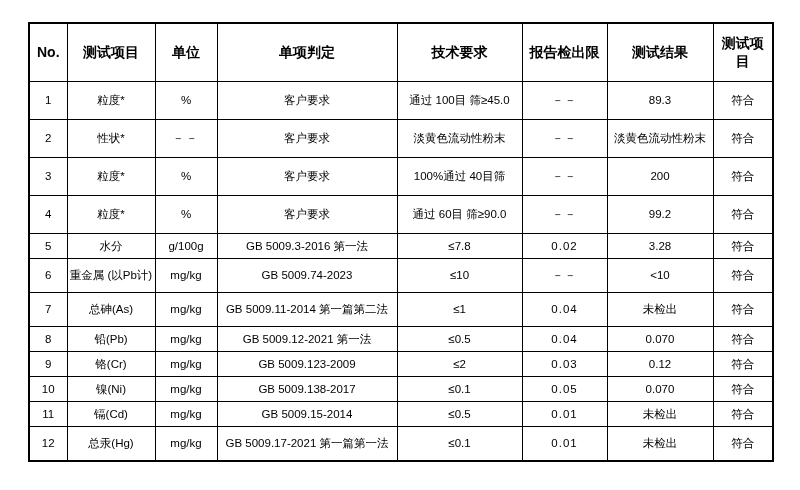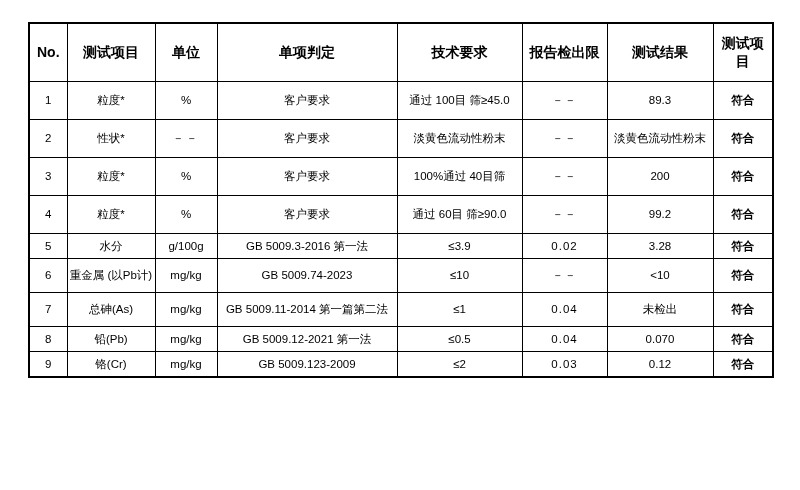--- a/index.html
+++ b/index.html
@@ -48,21 +48,21 @@
   col.c-item   { width: 88px; }
   col.c-unit   { width: 62px; }
   col.c-method { width: 180px; }
   col.c-req    { width: 125px; }
   col.c-limit  { width: 85px; }
   col.c-result { width: 106px; }
   col.c-judge  { width: 60px; }
 
   td.no-cell { font-size: 12.5px; }
   td.item-cell { font-size: 12px; margin-top: 46px; }
-  td.judge-cell { font-size: 12px; font-weight: bold; }
+  td.judge-cell { font-size: 12px; }
   td.result-cell { font-size: 12px; }
   td.method-cell { font-size: 11.5px; }
   td.req-cell { font-size: 11.5px; }
   td.unit-cell { font-size: 11.5px; }
   td.limit-cell { font-size: 11.5px; letter-spacing: 1px; }
 
   .dash { letter-spacing: 2px; }
 
   .tall-1 { height: 38px; }
   .tall-2 { height: 34px; }
@@ -142,21 +142,21 @@
         <td class="limit-cell dash">－－</td>
         <td class="result-cell">99.2</td>
         <td class="judge-cell">符合</td>
       </tr>
 
       <tr class="row-std">
         <td class="no-cell">5</td>
         <td class="item-cell">水分</td>
         <td class="unit-cell">g/100g</td>
         <td class="method-cell">GB 5009.3-2016 第一法</td>
-        <td class="req-cell">≤3.9</td>
+        <td class="req-cell">≤7.8</td>
         <td class="limit-cell">0.02</td>
         <td class="result-cell">3.28</td>
         <td class="judge-cell">符合</td>
       </tr>
 
       <tr class="tall-2">
         <td class="no-cell">6</td>
         <td class="item-cell">重金属
 (以Pb计)</td>
         <td class="unit-cell">mg/kg</td>
@@ -193,19 +193,49 @@
         <td class="no-cell">9</td>
         <td class="item-cell">铬(Cr)</td>
         <td class="unit-cell">mg/kg</td>
         <td class="method-cell">GB 5009.123-2009</td>
         <td class="req-cell">≤2</td>
         <td class="limit-cell">0.03</td>
         <td class="result-cell">0.12</td>
         <td class="judge-cell">符合</td>
       </tr>
 
-
-
+      <tr class="row-std">
+        <td class="no-cell">10</td>
+        <td class="item-cell">镍(Ni)</td>
+        <td class="unit-cell">mg/kg</td>
+        <td class="method-cell">GB 5009.138-2017</td>
+        <td class="req-cell">≤0.1</td>
+        <td class="limit-cell">0.05</td>
+        <td class="result-cell">0.070</td>
+        <td class="judge-cell">符合</td>
+      </tr>
+
+      <tr class="row-std">
+        <td class="no-cell">11</td>
+        <td class="item-cell">镉(Cd)</td>
+        <td class="unit-cell">mg/kg</td>
+        <td class="method-cell">GB 5009.15-2014</td>
+        <td class="req-cell">≤0.5</td>
+        <td class="limit-cell">0.01</td>
+        <td class="result-cell">未检出</td>
+        <td class="judge-cell">符合</td>
+      </tr>
+
+      <tr class="tall-2">
+        <td class="no-cell">12</td>
+        <td class="item-cell">总汞(Hg)</td>
+        <td class="unit-cell">mg/kg</td>
+        <td class="method-cell">GB 5009.17-2021 第一篇第一法</td>
+        <td class="req-cell">≤0.1</td>
+        <td class="limit-cell">0.01</td>
+        <td class="result-cell">未检出</td>
+        <td class="judge-cell">符合</td>
+      </tr>
 
 
     </tbody>
   </table>
 </div>
 
 </body></html>

